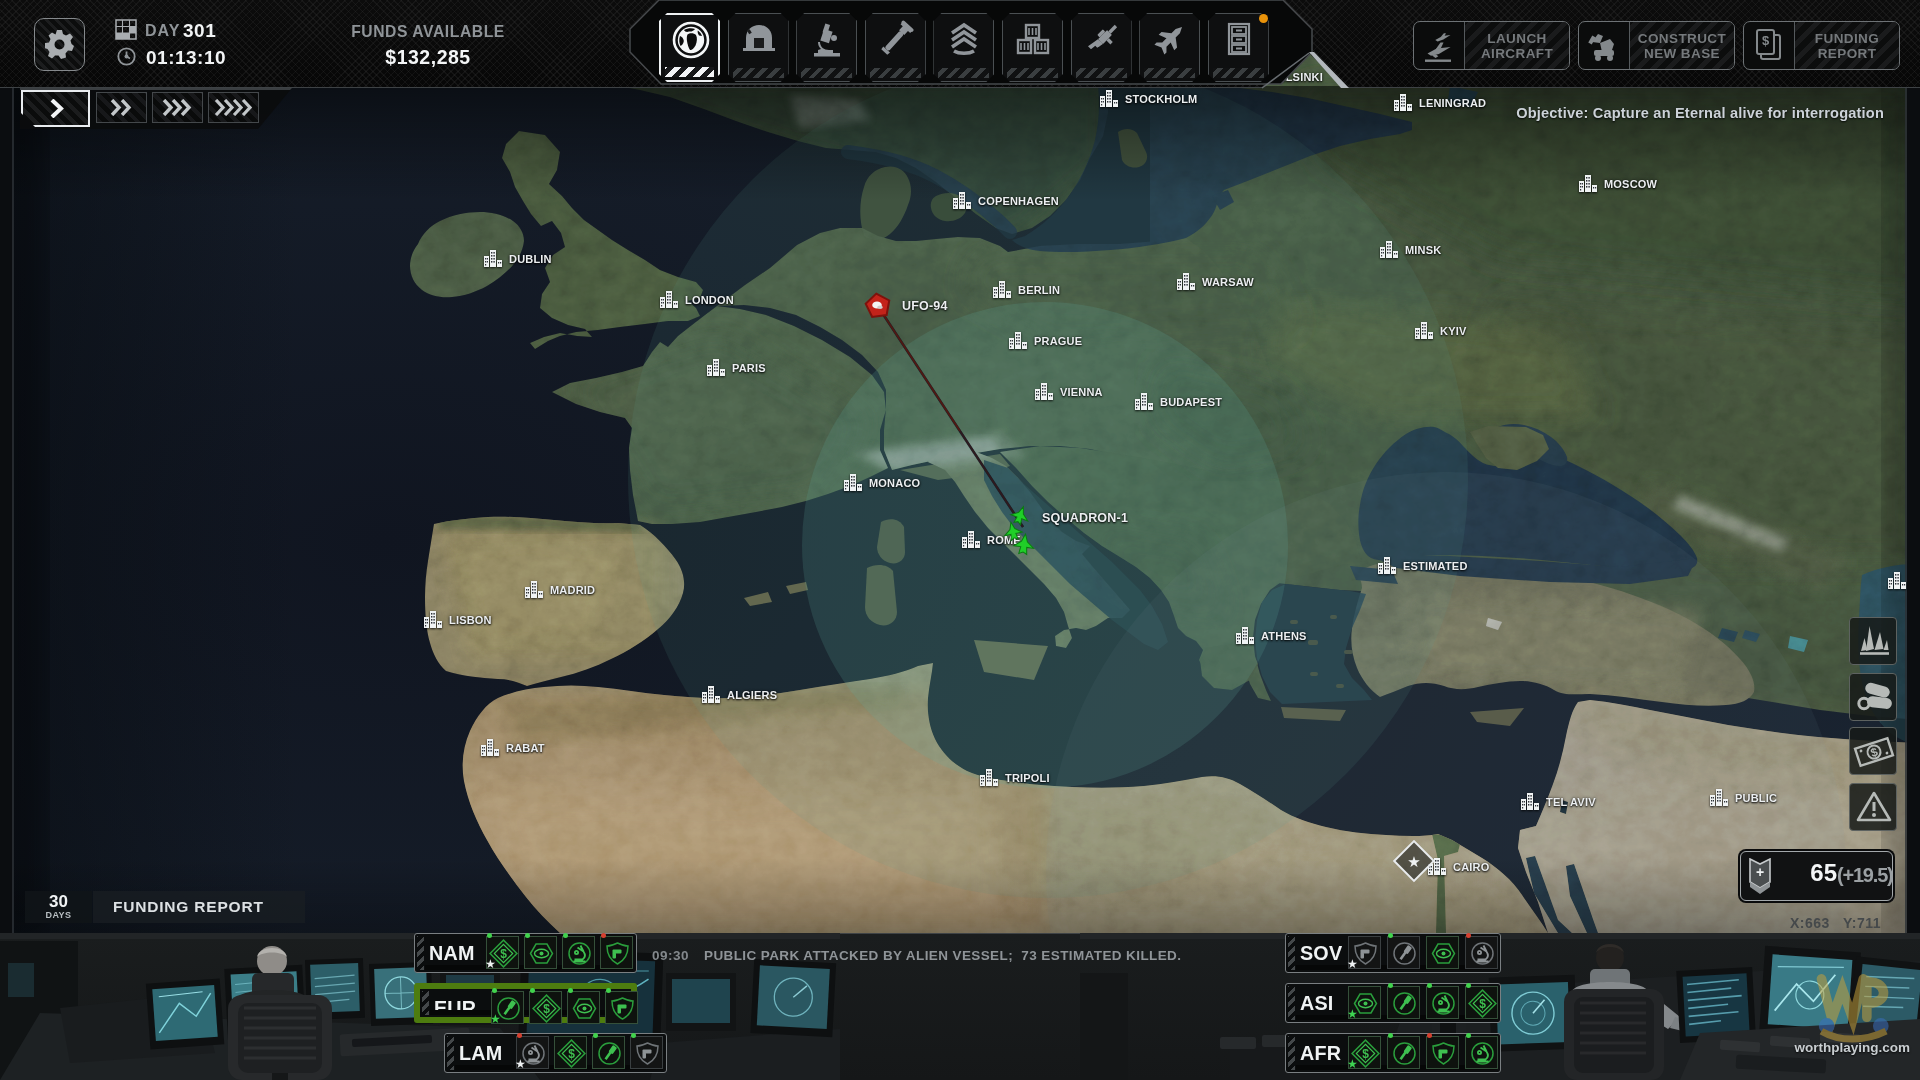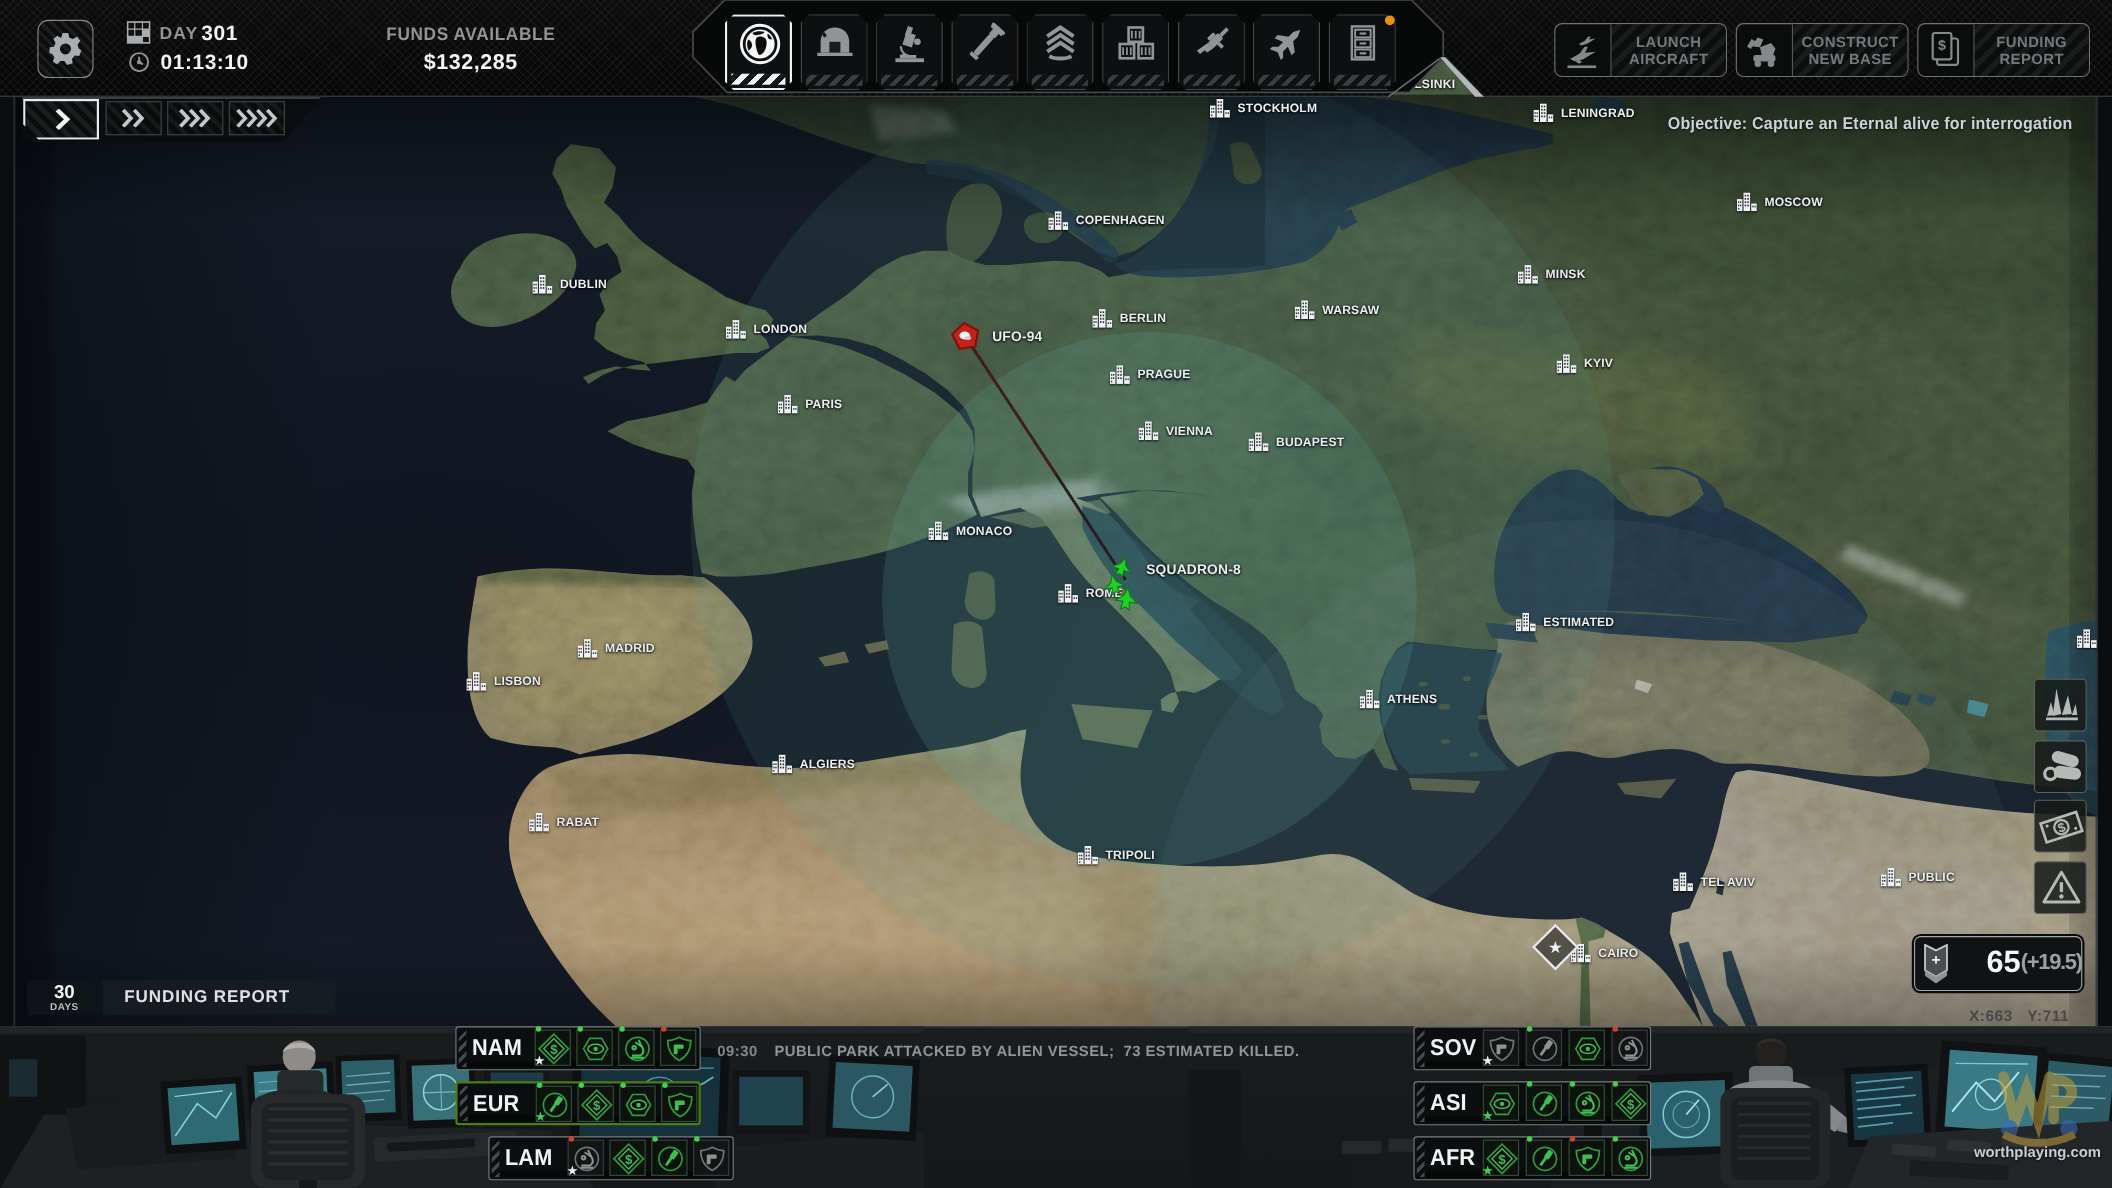--- a/index.html
+++ b/index.html
@@ -941,21 +941,21 @@
           </g>
       <g transform="translate(1013,532) rotate(-12)">
             <path d="M0,-10 L2.5,-3 L9,2 L2.5,2 L3.5,8 L0,6 L-3.5,8 L-2.5,2 L-9,2 L-2.5,-3 Z"></path>
           </g>
       <g transform="translate(1024,545) rotate(8)">
             <path d="M0,-11 L3,-3.5 L10,2 L3,2 L4,9 L0,7 L-4,9 L-3,2 L-10,2 L-3,-3.5 Z"></path>
           </g>
     </g>
   </svg>
   <div class="lbl" style="left:902px;top:299px;font-size:12.5px;">UFO-94</div>
-  <div class="lbl" style="left:1042px;top:511px;font-size:12.5px;">SQUADRON-8</div>
+  <div class="lbl" style="left:1042px;top:511px;font-size:12.5px;">SQUADRON-1</div>
 
   <div class="abs" style="left:0;top:104px;width:1884px;text-align:right;color:#ccd2d8;font-weight:bold;font-size:15.5px;letter-spacing:.2px;text-shadow:0 1px 2px rgba(0,0,0,.9);transform:scaleX(.94);transform-origin:right;">Objective: Capture an Eternal alive for interrogation</div>
 </div>
 
   <div class="abs" style="left:1849px;top:617px;width:48px;height:48px;background:rgba(22,26,24,0.85);border:1px solid #5d6260;border-radius:4px;box-sizing:border-box;">
       <svg class="abs" style="left:3px;top:3px" width="42" height="42" viewBox="0 0 42 42">
         <g fill="#b6bab7">
           <polygon points="13,30 16.5,5 21,28"></polygon>
           <polygon points="21.5,29 27,11 30.5,28"></polygon>
           <polygon points="8,30 11.5,17 14.5,29"></polygon>
@@ -993,21 +993,21 @@
         <circle cx="21" cy="28" r="2" fill="#b6bab7"></circle>
       </svg>
     </div>
 
   <div class="abs" style="left:1740px;top:851px;width:153px;height:50px;background:#111213;border:1px solid #a3a8ab;border-radius:6px;box-shadow:0 0 0 2px #0a0b0c;box-sizing:border-box;">
     <svg class="abs" style="left:8px;top:6px" width="22" height="37" viewBox="0 0 22 37">
       <path d="M1,1 L11,6 L21,1 L21,24 L11,30 L1,24 Z" fill="#4a4e50" stroke="#c6cacc" stroke-width="1.6"></path>
       <path d="M1,24 L11,30 L21,24 L21,29 L11,36 L1,29 Z" fill="#8e9396"></path>
       <text x="11" y="19" text-anchor="middle" font-size="14" font-weight="bold" fill="#eef1f2" font-family="Liberation Sans,sans-serif">+</text>
     </svg>
-    <div class="abs" style="left:50px;top:7px;width:46px;text-align:right;color:#f4f6f7;font-weight:bold;font-size:28px;">65</div>
+    <div class="abs" style="left:50px;top:7px;width:46px;text-align:right;color:#f4f6f7;font-weight:bold;font-size:24px;">65</div>
     <div class="abs" style="left:96px;top:12px;color:#9ba0a3;font-weight:bold;font-size:20px;letter-spacing:-1.2px;">(+19.5)</div>
   </div>
   <div class="abs" style="left:1790px;top:915px;color:#45494b;font-weight:bold;font-size:14px;letter-spacing:.5px;">X:663&nbsp;&nbsp;&nbsp;Y:711</div>
 
   <div class="abs" style="left:25px;top:891px;width:67px;height:32px;background:rgba(16,20,24,0.88);">
     <div class="abs" style="left:0;top:3px;width:67px;text-align:center;color:#f0f3f4;font-weight:bold;font-size:17px;line-height:15px;">30</div>
     <div class="abs" style="left:0;top:19px;width:67px;text-align:center;color:#b9bfc3;font-weight:bold;font-size:9px;letter-spacing:.5px;">DAYS</div>
   </div>
   <div class="abs" style="left:93px;top:891px;width:212px;height:32px;background:rgba(24,29,34,0.82);">
     <div class="abs" style="left:20px;top:7px;color:#dde1e4;font-weight:bold;font-size:15.5px;letter-spacing:.8px;">FUNDING REPORT</div>
@@ -1426,21 +1426,21 @@
             <path d="M0,-10.5 C4,-8.5 8,-7.5 10.5,-7.5 C10.5,0 7,7 0,10.5 C-7,7 -10.5,0 -10.5,-7.5 C-8,-7.5 -4,-8.5 0,-10.5 Z" fill="none" stroke="#2a9e3c" stroke-width="1.5"></path>
             <g fill="#3ec050">
               <rect x="-5" y="-4" width="9" height="4" rx="1"></rect>
               <rect x="-5" y="-1" width="3.5" height="6" rx="1"></rect>
             </g>
           </g>
         </svg>
       </div>
       <div class="abs" style="left:186px;top:-1px;width:5px;height:5px;border-radius:50%;background:#d5402f;"></div>
       </div>
-    <div class="abs" style="left:414px;top:983px;width:223px;height:40px;border:2px solid #4d7c0f;border-radius:3px;background:#0b0d0e;box-sizing:border-box;">
+    <div class="abs" style="left:414px;top:983px;width:223px;height:40px;border:6px solid #4d7c0f;border-radius:3px;background:#0b0d0e;box-sizing:border-box;">
       <div class="abs" style="left:2px;top:2px;bottom:2px;width:7px;background:repeating-linear-gradient(-45deg,#44484a 0 3px,#0b0d0e 3px 7px);"></div>
       <div class="abs" style="left:14px;top:7px;color:#f0f3f4;font-weight:bold;font-size:21px;letter-spacing:.2px;transform:scaleX(.94);transform-origin:left;">EUR</div>
       <div class="abs" style="left:10px;right:3px;bottom:2px;height:5px;background:#060707;"></div>
       <div class="abs" style="left:71px;top:2px;width:33px;height:33px;background:#0e120e;border:1px solid #35503a;box-sizing:border-box;">
       <svg width="33" height="33" viewBox="0 0 33 33">
           <g transform="translate(16.5,16.5)">
             <circle cx="0" cy="0" r="10.5" fill="none" stroke="#2a9e3c" stroke-width="1.5"></circle>
             <g fill="#3ec050">
               <rect x="-2" y="-9" width="5" height="8" rx="1" transform="rotate(35)"></rect>
               <rect x="-1.2" y="-2" width="2.6" height="9" transform="rotate(35)"></rect>

